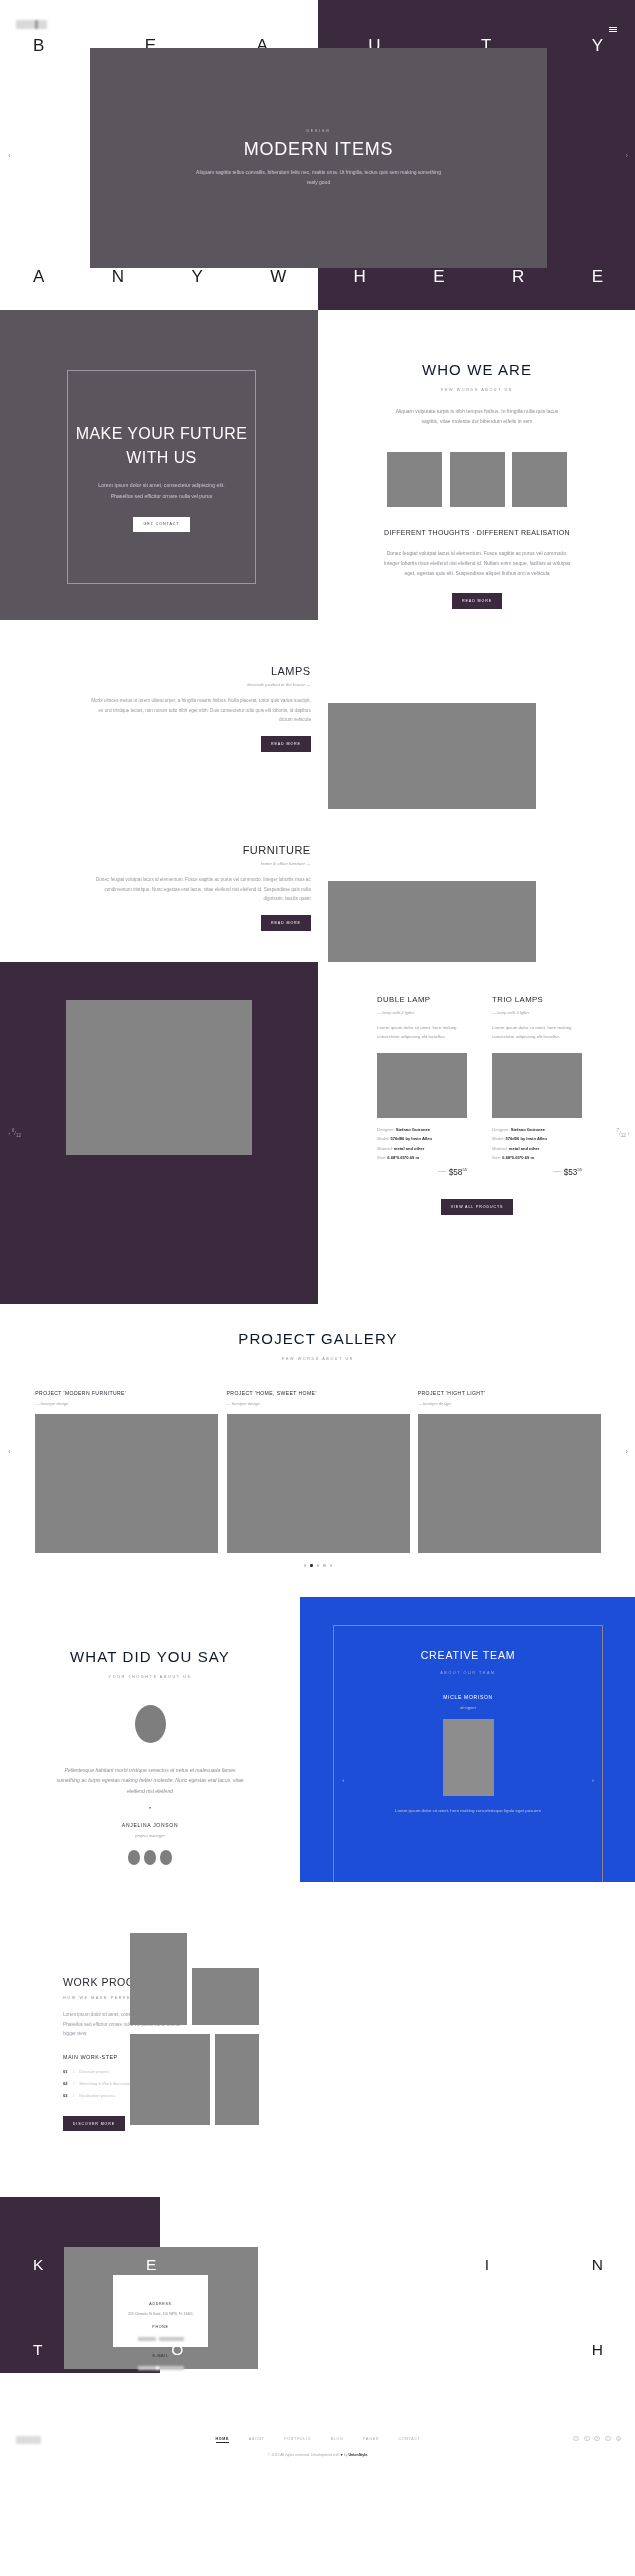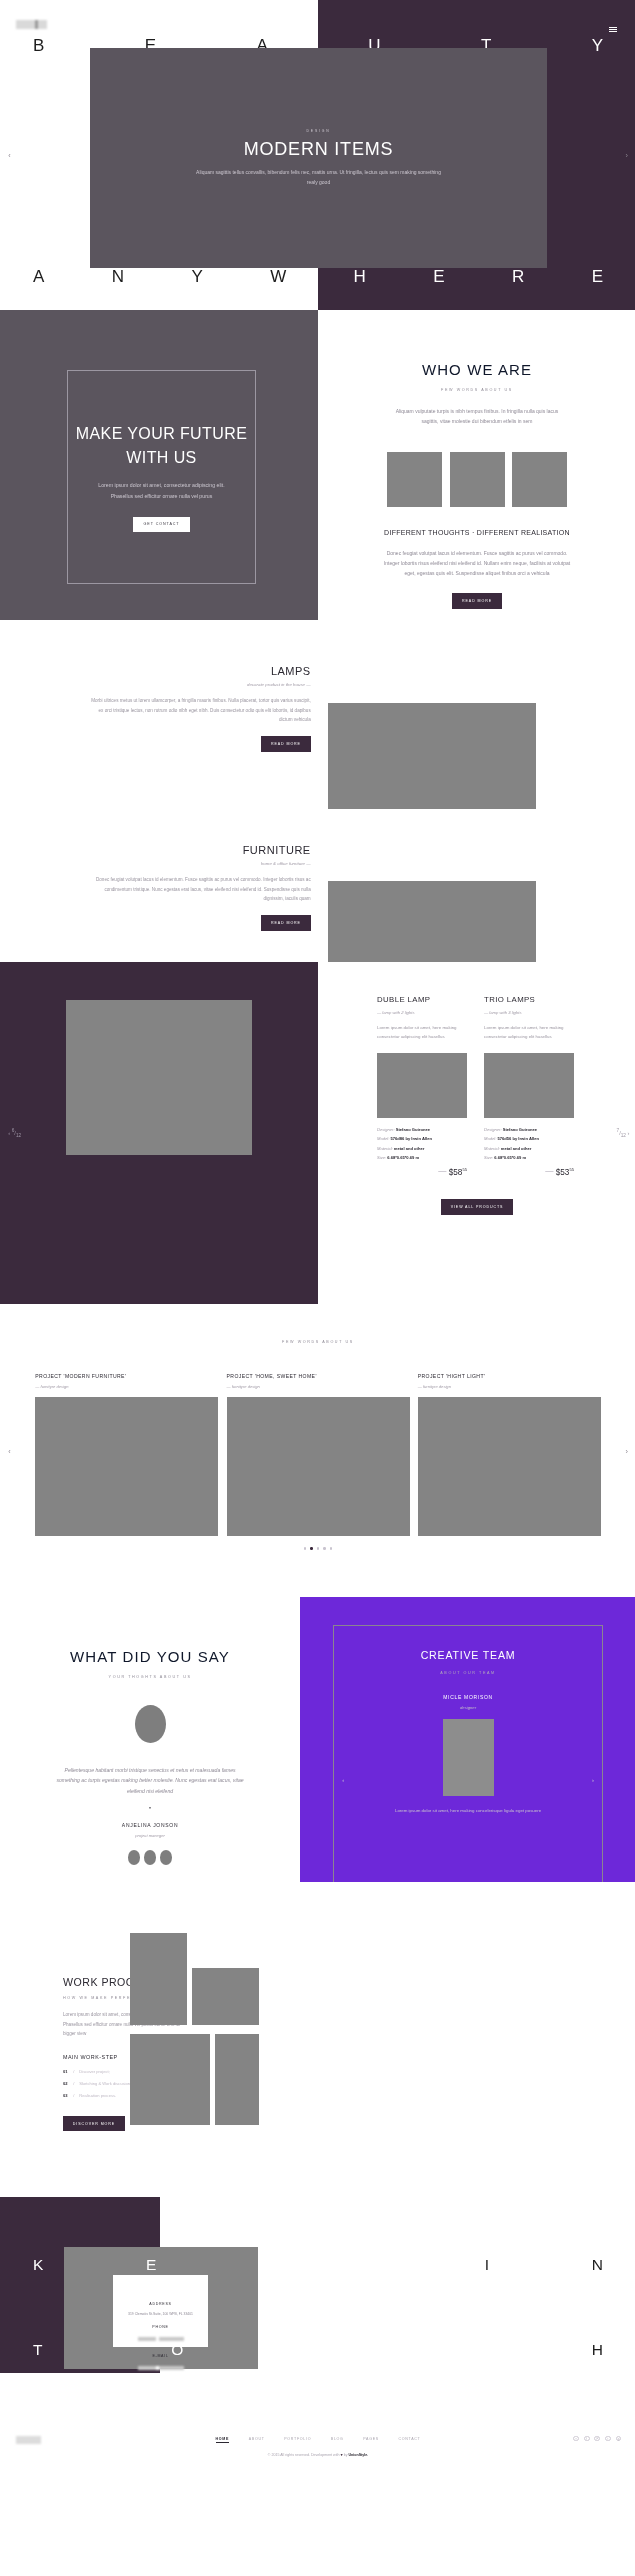--- a/index.html
+++ b/index.html
@@ -70,21 +70,21 @@
   
   #eco { height:342px; display:flex; background:#fff; }
   #eco .left { width:318px; background:#3b2a3d; position:relative; padding:0 33px; }
   #eco .left .pic { position:absolute; left:66px; top:38px; width:186px; height:155px; }
   #eco .left .cap { position:absolute; left:33px; top:204px; width:253px; }
   #eco .left h2 { font-size:11.4px; font-weight:300; letter-spacing:0.5px; color:#fff; }
   #eco .left .sub { color:#a79fae; margin-top:7.3px; }
   #eco .left p { font-size:5px; line-height:2; color:#c9c2cf; margin-top:9.8px; width:204px; }
   #eco .pg { position:absolute; left:8.2px; top:50%; transform:translateY(-50%); color:#9d94a4; font-size:5.7px; }
   #eco .right { width:318px; position:relative; padding:33px 0 0 0; }
-  #eco .prods { display:flex; gap:17px; padding-left:59px; }
+  #eco .prods { display:flex; gap:25px; padding-left:59px; }
   .prod { width:90px; }
   .prod h3 { font-size:7.8px; font-weight:300; letter-spacing:0.4px; color:#2b2831; }
   .prod .dash { font-size:4.2px; font-style:italic; color:#a09aa6; margin-top:5.7px; }
   .prod .dash::before { content:"—  "; }
   .prod .d { font-size:4.4px; line-height:2; color:#99949f; margin-top:9px; }
   .prod .pic { width:90px; height:65px; margin-top:11.4px; }
   .prod .spec { margin-top:9px; }
   .prod .spec div { font-size:4.1px; color:#2b2831; margin-bottom:4.5px; }
   .prod .spec em { color:#a09aa6; font-style:italic; }
   .prod .spec b { font-weight:700; }
@@ -110,21 +110,21 @@
   
   #test { height:285px; display:flex; }
   #test .left { width:318px; background:#fff; text-align:center; padding-top:51px; position:relative;}
   #test .avatar { width:31px; height:38px; border-radius:50%; background:#7e7e7e; margin:26px auto 0; }
   #test .quote { font-size:5.1px; font-style:italic; line-height:2.1; color:#8e8995; width:192px; margin:22px auto 0; }
   #test .qm { font-size:6.5px; color:#2b2831; margin-top:9px; }
   #test .who { font-size:5px; letter-spacing:0.7px; color:#2b2831; margin-top:9px; }
   #test .role { font-size:4.1px; font-style:italic; color:#a09aa6; margin-top:4.9px; }
   #test .avs { display:flex; gap:4.1px; justify-content:center; margin-top:12.2px; }
   #test .avs i { width:12.2px; height:14.7px; border-radius:50%; background:#7e7e7e; display:block;}
-  #test .right { width:356px; background:#6d28d9; position:relative;text-decoration:underline; }
+  #test .right { width:356px; background:#1d4ed8; position:relative;text-decoration:underline; }
   #test .tframe { position:absolute; left:33px; top:28px; right:33px; bottom:-53px; border:0.8px solid #8b8490;
      text-align:center; padding-top:23px; }
   #test .tframe h2 { font-size:10.6px; font-weight:300; letter-spacing:0.8px; color:#fff; }
   #test .tframe .sub { color:#b4adbb; }
   #test .name { font-size:5px; letter-spacing:0.7px; color:#fff; margin-top:19.6px; }
   #test .role2 { font-size:4.2px; font-style:italic; color:#c2bbc8; margin-top:4.9px; }
   #test .tpic { width:51px; height:77px; margin:9px auto 0; background:#8d8d8d; }
   #test .tdesc { font-size:4.4px; line-height:2.1; color:#c9c2cf; margin-top:9.8px; }
   #test .ta { position:absolute; top:50%; transform:translateY(-50%); font-size:5.7px; color:#cfc9d4;}
 
@@ -302,20 +302,21 @@
       <button class="btn-plum">VIEW ALL PRODUCTS</button>
     </div>
     <div class="arrR">
       <sup>7</sup>/<sub>12</sub> ›
     </div>
   </div>
 </section>
 
 <section class="sec" id="gal">
   <div class="head">
+    <h2 class="sect">PROJECT GALLERY</h2>
     <div class="sub">FEW WORDS ABOUT US</div>
   </div>
   <div class="cards">
     <div class="card">
       <h4>PROJECT 'MODERN FURNITURE'</h4>
       <div class="it">furnityre design</div>
       <div class="pic ph"></div>
     </div>
     <div class="card">
       <h4>PROJECT 'HOME, SWEET HOME'</h4>

